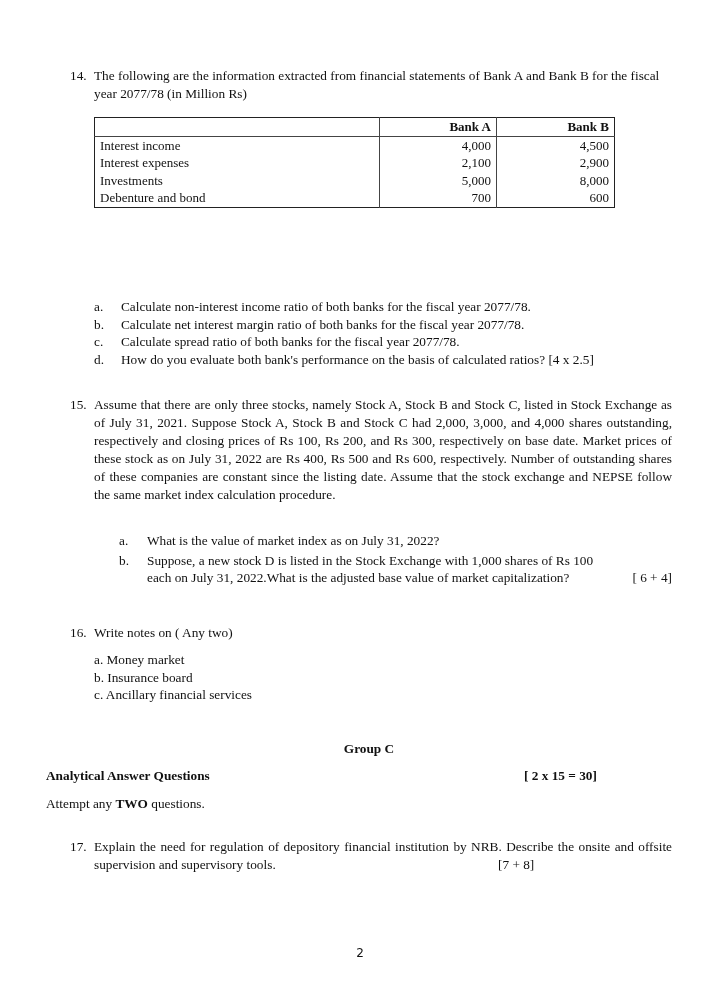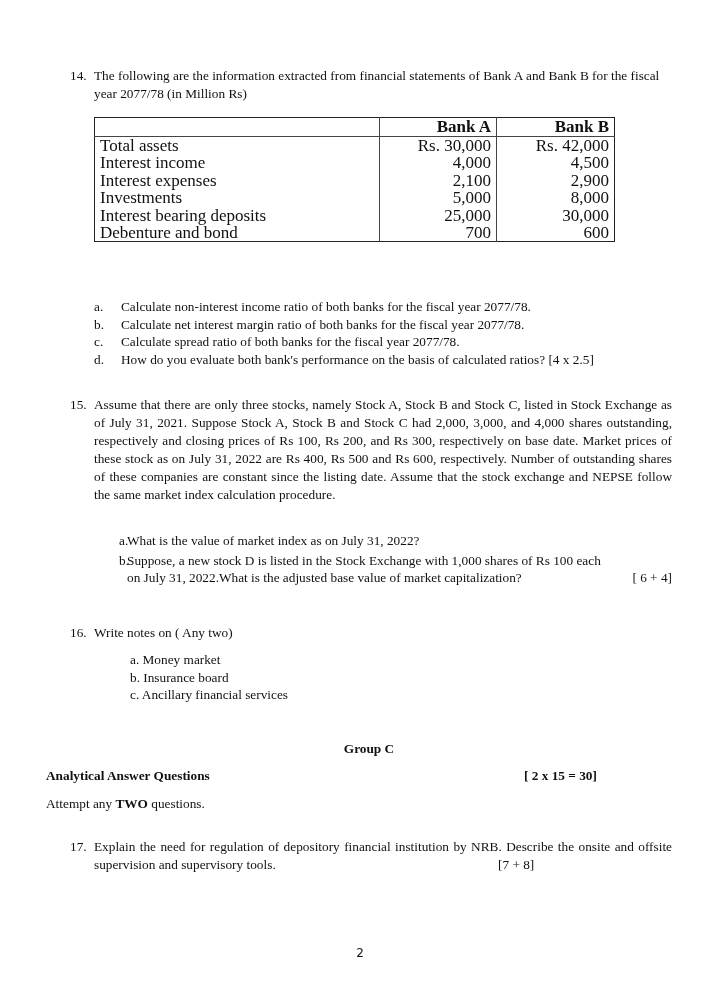--- a/index.html
+++ b/index.html
@@ -10,45 +10,45 @@
   }
   .q { position: absolute; left: 70px; width: 602px; }
   .qnum { position: absolute; left: 0; top: 0; }
   .qtext { margin-left: 24px; text-align: justify; }
   .q14 { top: 67px; }
   .q14 .qtext { text-align: left; }
 
   table.fin {
     position: absolute; left: 94px; top: 117px; width: 521px;
     border-collapse: collapse; border: 1.6px solid #222;
-    font-size: 17px; line-height: 17.4px;
+    font-size: 13px; line-height: 17.4px;
   }
   table.fin th, table.fin td { padding: 0 5px; }
   table.fin th { font-weight: bold; text-align: right; border-bottom: 1px solid #444; height: 18px; }
   table.fin td.lab { text-align: left; width: 274px; border-right: 1px solid #444; }
   table.fin td.va { text-align: right; width: 106px; border-right: 1px solid #444; }
   table.fin td.vb { text-align: right; }
   table.fin th.lab { border-right: 1px solid #444; }
   table.fin th.va { border-right: 1px solid #444; }
 
   .sublist { position: absolute; left: 94px; top: 298px; }
   .sub { position: relative; height: 17.6px; white-space: nowrap; }
   .sub .l { position: absolute; left: 0; }
   .sub .t { position: absolute; left: 27px; }
 
   .q15 { top: 396px; }
   .q15 .qtext { line-height: 17.9px; }
   .q15sub { position: absolute; left: 119px; top: 532px; width: 553px; }
   .q15sub .sub { height: auto; white-space: normal; }
-  .q15sub .sub .t { position: static; display: block; margin-left: 8px; }
+  .q15sub .sub .t { position: static; display: block; margin-left: 28px; }
   .marks15 { position: absolute; right: 0; bottom: 0; }
 
   .q16 { top: 624px; }
   .q16list { position: absolute; left: 94px; top: 651px; }
-  .q16list div { height: 17.6px; margin-left: 36px; }
+  .q16list div { height: 17.6px; }
 
   .groupc { position: absolute; left: 9px; width: 720px; top: 740px; text-align: center; font-weight: bold; }
   .aaq { position: absolute; left: 46px; top: 767px; font-weight: bold; }
   .aaqmarks { position: absolute; left: 524px; top: 767px; font-weight: bold; }
   .attempt { position: absolute; left: 46px; top: 795px; }
   .q17 { top: 822px; margin-top: 16px; }
   .marks17 { position: absolute; left: 428px; }
   .pageno { position: absolute; left: 0; width: 720px; top: 945px; text-align: center;
     font-family: "DejaVu Sans", sans-serif; font-size: 12px; }
 </style>
@@ -63,43 +63,33 @@
 <table class="fin">
   <thead>
     <tr>
       <th class="lab"></th>
       <th class="va">Bank A</th>
       <th class="vb">Bank B</th>
     </tr>
   </thead>
   <tbody id="fin-body">
       <tr>
-        <td class="lab">Total assets</td>
-        <td class="va">Rs. 30,000</td>
-        <td class="vb">Rs. 42,000</td>
-      </tr>
-      <tr>
         <td class="lab">Interest income</td>
         <td class="va">4,000</td>
         <td class="vb">4,500</td>
       </tr>
       <tr>
         <td class="lab">Interest expenses</td>
         <td class="va">2,100</td>
         <td class="vb">2,900</td>
       </tr>
       <tr>
         <td class="lab">Investments</td>
         <td class="va">5,000</td>
         <td class="vb">8,000</td>
-      </tr>
-      <tr>
-        <td class="lab">Interest bearing deposits</td>
-        <td class="va">25,000</td>
-        <td class="vb">30,000</td>
       </tr>
       <tr>
         <td class="lab">Debenture and bond</td>
         <td class="va">700</td>
         <td class="vb">600</td>
       </tr>
     </tbody>
 </table>
 
 <div class="sublist">

